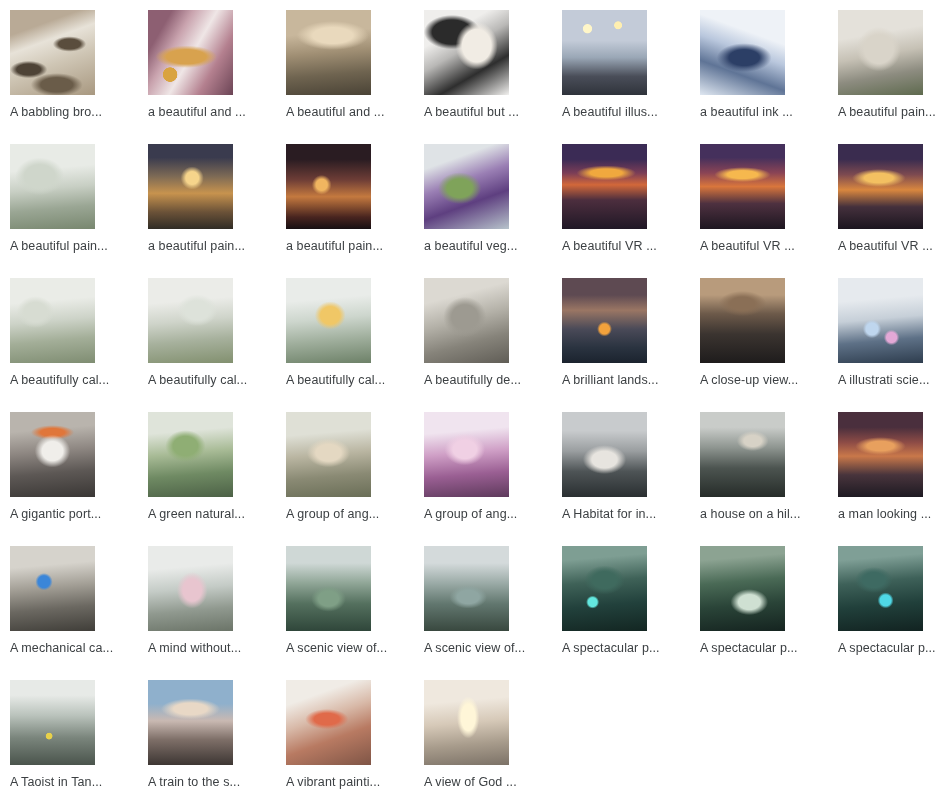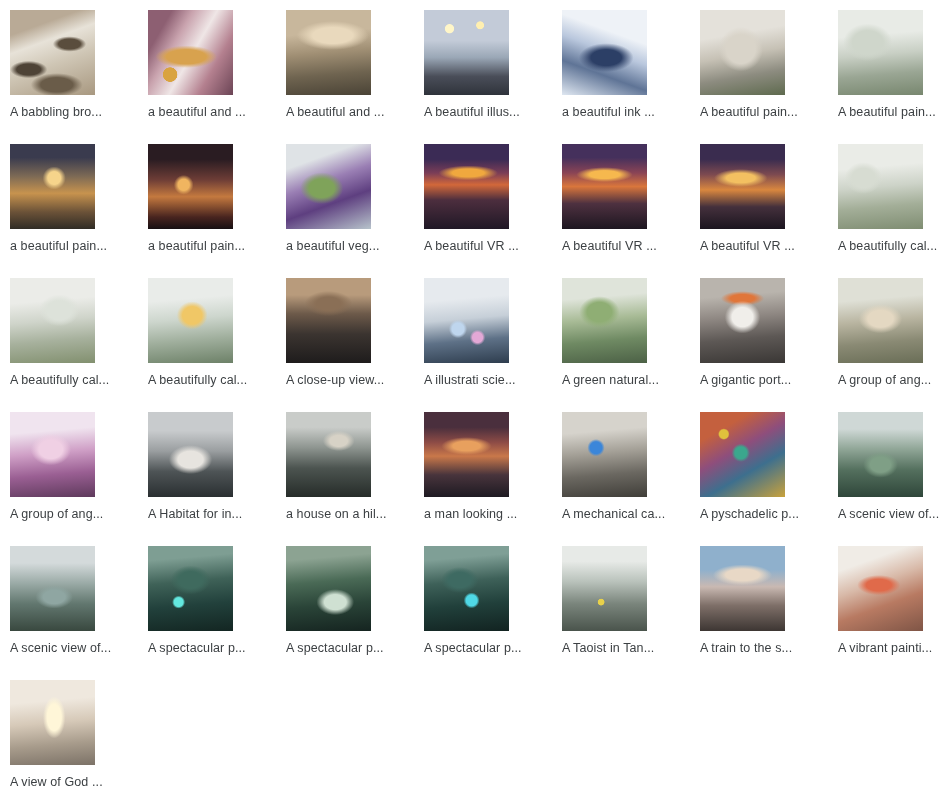--- a/index.html
+++ b/index.html
@@ -217,20 +217,26 @@
       <div class="caption">a beautiful and ...</div>
     </div>
     <div class="cell">
       <div class="thumb">
         <div class="layer t-street"></div>
       </div>
       <div class="caption">A beautiful and ...</div>
     </div>
     <div class="cell">
       <div class="thumb">
+        <div class="layer t-medusa"></div>
+      </div>
+      <div class="caption">A beautiful but ...</div>
+    </div>
+    <div class="cell">
+      <div class="thumb">
         <div class="layer t-illus"></div>
       </div>
       <div class="caption">A beautiful illus...</div>
     </div>
     <div class="cell">
       <div class="thumb">
         <div class="layer t-ink"></div>
       </div>
       <div class="caption">a beautiful ink ...</div>
     </div>
@@ -295,44 +301,56 @@
       <div class="caption">A beautifully cal...</div>
     </div>
     <div class="cell">
       <div class="thumb">
         <div class="layer t-cal3"></div>
       </div>
       <div class="caption">A beautifully cal...</div>
     </div>
     <div class="cell">
       <div class="thumb">
+        <div class="layer t-stone"></div>
+      </div>
+      <div class="caption">A beautifully de...</div>
+    </div>
+    <div class="cell">
+      <div class="thumb">
+        <div class="layer t-brill"></div>
+      </div>
+      <div class="caption">A brilliant lands...</div>
+    </div>
+    <div class="cell">
+      <div class="thumb">
         <div class="layer t-closeup"></div>
       </div>
       <div class="caption">A close-up view...</div>
     </div>
     <div class="cell">
       <div class="thumb">
         <div class="layer t-sci"></div>
       </div>
       <div class="caption">A illustrati scie...</div>
     </div>
     <div class="cell">
       <div class="thumb">
+        <div class="layer t-portal"></div>
+      </div>
+      <div class="caption">A gigantic port...</div>
+    </div>
+    <div class="cell">
+      <div class="thumb">
         <div class="layer t-green"></div>
       </div>
       <div class="caption">A green natural...</div>
     </div>
     <div class="cell">
       <div class="thumb">
-        <div class="layer t-portal"></div>
-      </div>
-      <div class="caption">A gigantic port...</div>
-    </div>
-    <div class="cell">
-      <div class="thumb">
         <div class="layer t-ang1"></div>
       </div>
       <div class="caption">A group of ang...</div>
     </div>
     <div class="cell">
       <div class="thumb">
         <div class="layer t-ang2"></div>
       </div>
       <div class="caption">A group of ang...</div>
     </div>
@@ -355,23 +373,23 @@
       <div class="caption">a man looking ...</div>
     </div>
     <div class="cell">
       <div class="thumb">
         <div class="layer t-mech"></div>
       </div>
       <div class="caption">A mechanical ca...</div>
     </div>
     <div class="cell">
       <div class="thumb">
-        <div class="layer t-psych"></div>
-      </div>
-      <div class="caption">A pyschadelic p...</div>
+        <div class="layer t-mind"></div>
+      </div>
+      <div class="caption">A mind without...</div>
     </div>
     <div class="cell">
       <div class="thumb">
         <div class="layer t-scenic1"></div>
       </div>
       <div class="caption">A scenic view of...</div>
     </div>
     <div class="cell">
       <div class="thumb">
         <div class="layer t-scenic2"></div>

